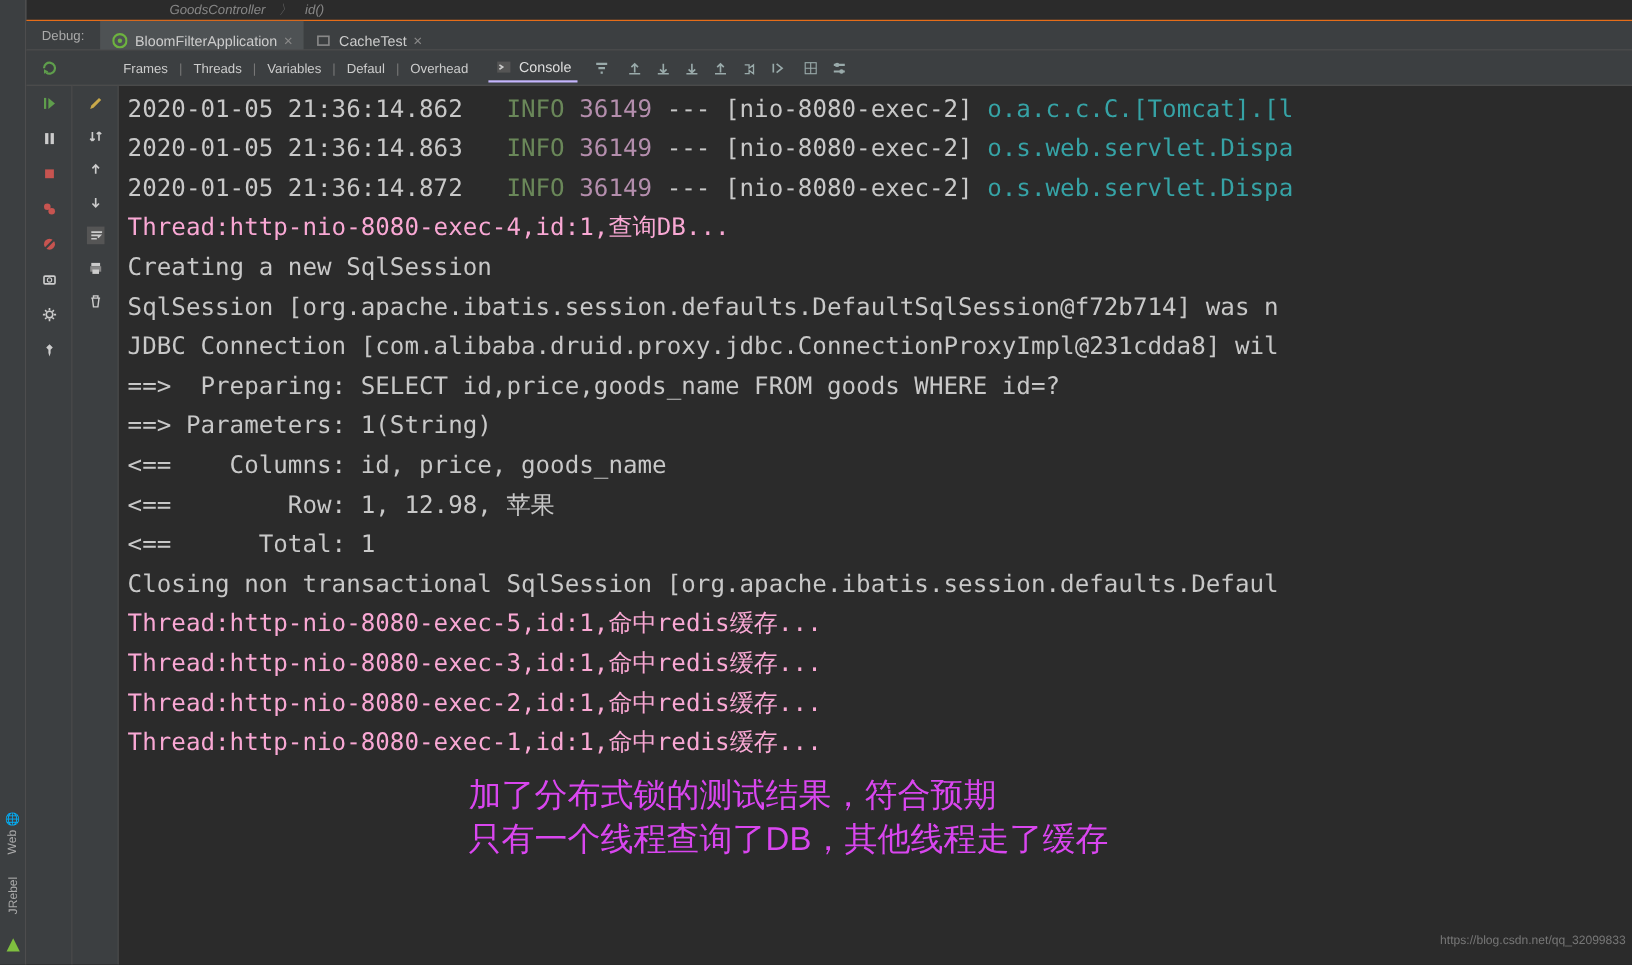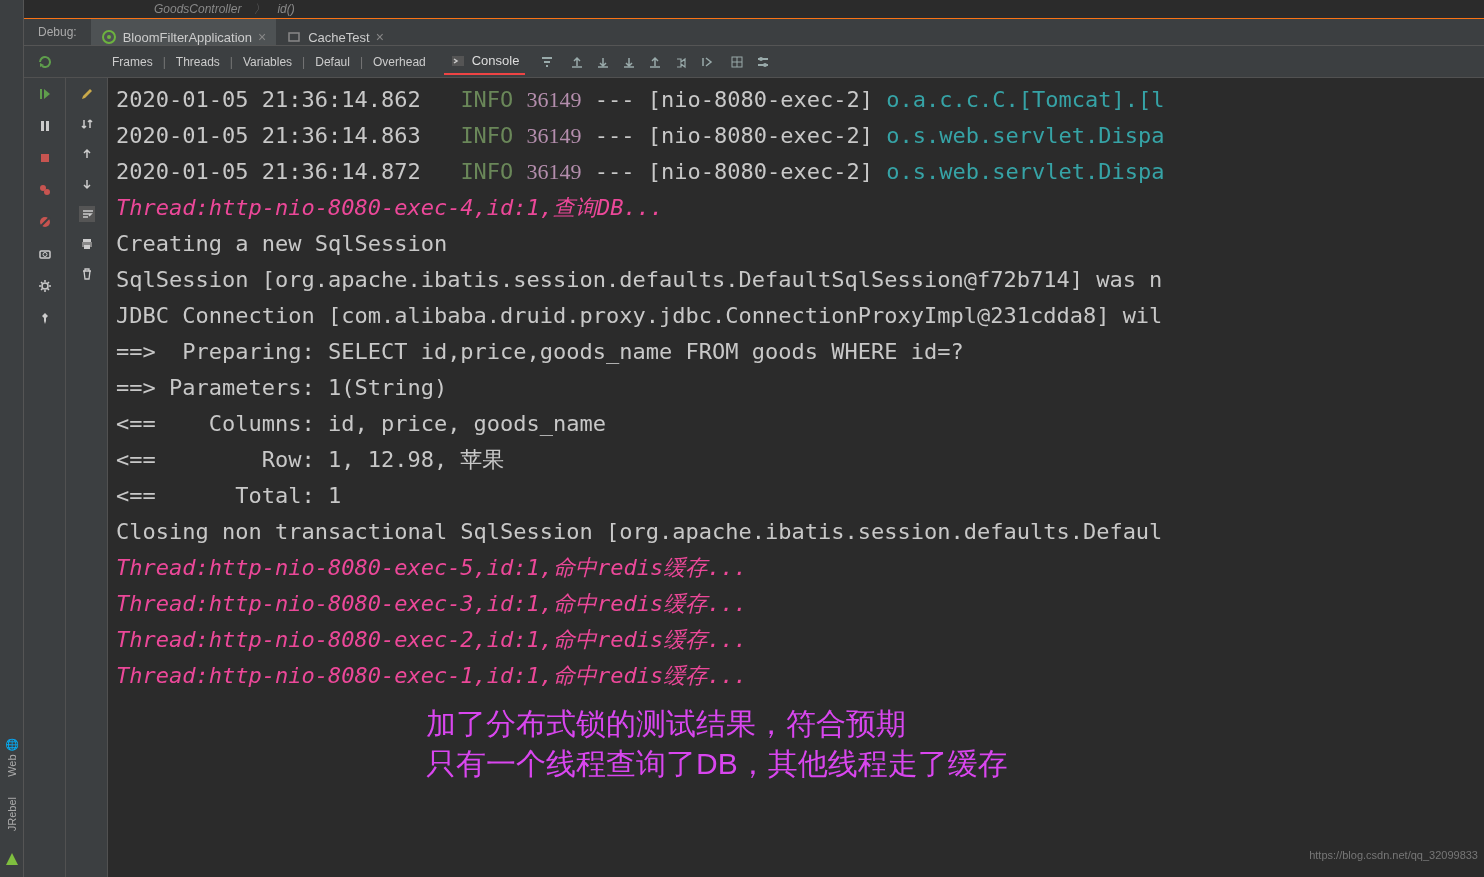--- a/index.html
+++ b/index.html
@@ -87,21 +87,21 @@
     font-size: 12px;
     color: #ccc;
     padding-left: 4px;
   }
   .view-tabs span { padding: 0 0; }
   .view-tabs .pipe { color: #777; padding: 0 6px; }
   .console-tab {
     display: flex; align-items: center; gap: 6px;
     margin-left: 18px;
     padding: 4px 6px;
-    border-bottom: 2px solid #ef4444;
+    border-bottom: 2px solid #c4b5fd;
     color: #ddd;
   }
   .right-icons { display: flex; gap: 14px; margin-left: 14px; color: #9aa; }
   .right-icons .grp { display: flex; gap: 10px; }
   .body-row { flex: 1; display: flex; overflow: hidden; }
   .vtoolbar {
     width: 42px;
     background: #3c3f41;
     display: flex;
     flex-direction: column;
@@ -126,23 +126,23 @@
     background: #2b2b2b;
     font-family: "Menlo","Consolas",monospace;
     font-size: 22px;
     line-height: 36px;
     color: #c8c8c8;
     padding: 4px 0 0 8px;
     white-space: pre;
     overflow: hidden;
   }
   .console .info { color: #6a8759; }
-  .console .pid  { color: #b48ead; font-family: Liberation Serif, serif; }
+  .console .pid  { color: #b48ead; }
   .console .cls  { color: #36a3a6; }
-  .console .red  { color: #ec4899; font-style: italic; }
+  .console .red  { color: #f9a8d4; }
   .annot {
     font-family: "PingFang SC","Microsoft YaHei",sans-serif;
     color: #d946ef;
     font-size: 30px;
     line-height: 40px;
     padding-left: 310px;
     padding-top: 10px;
     white-space: normal;
   }
   .watermark {

